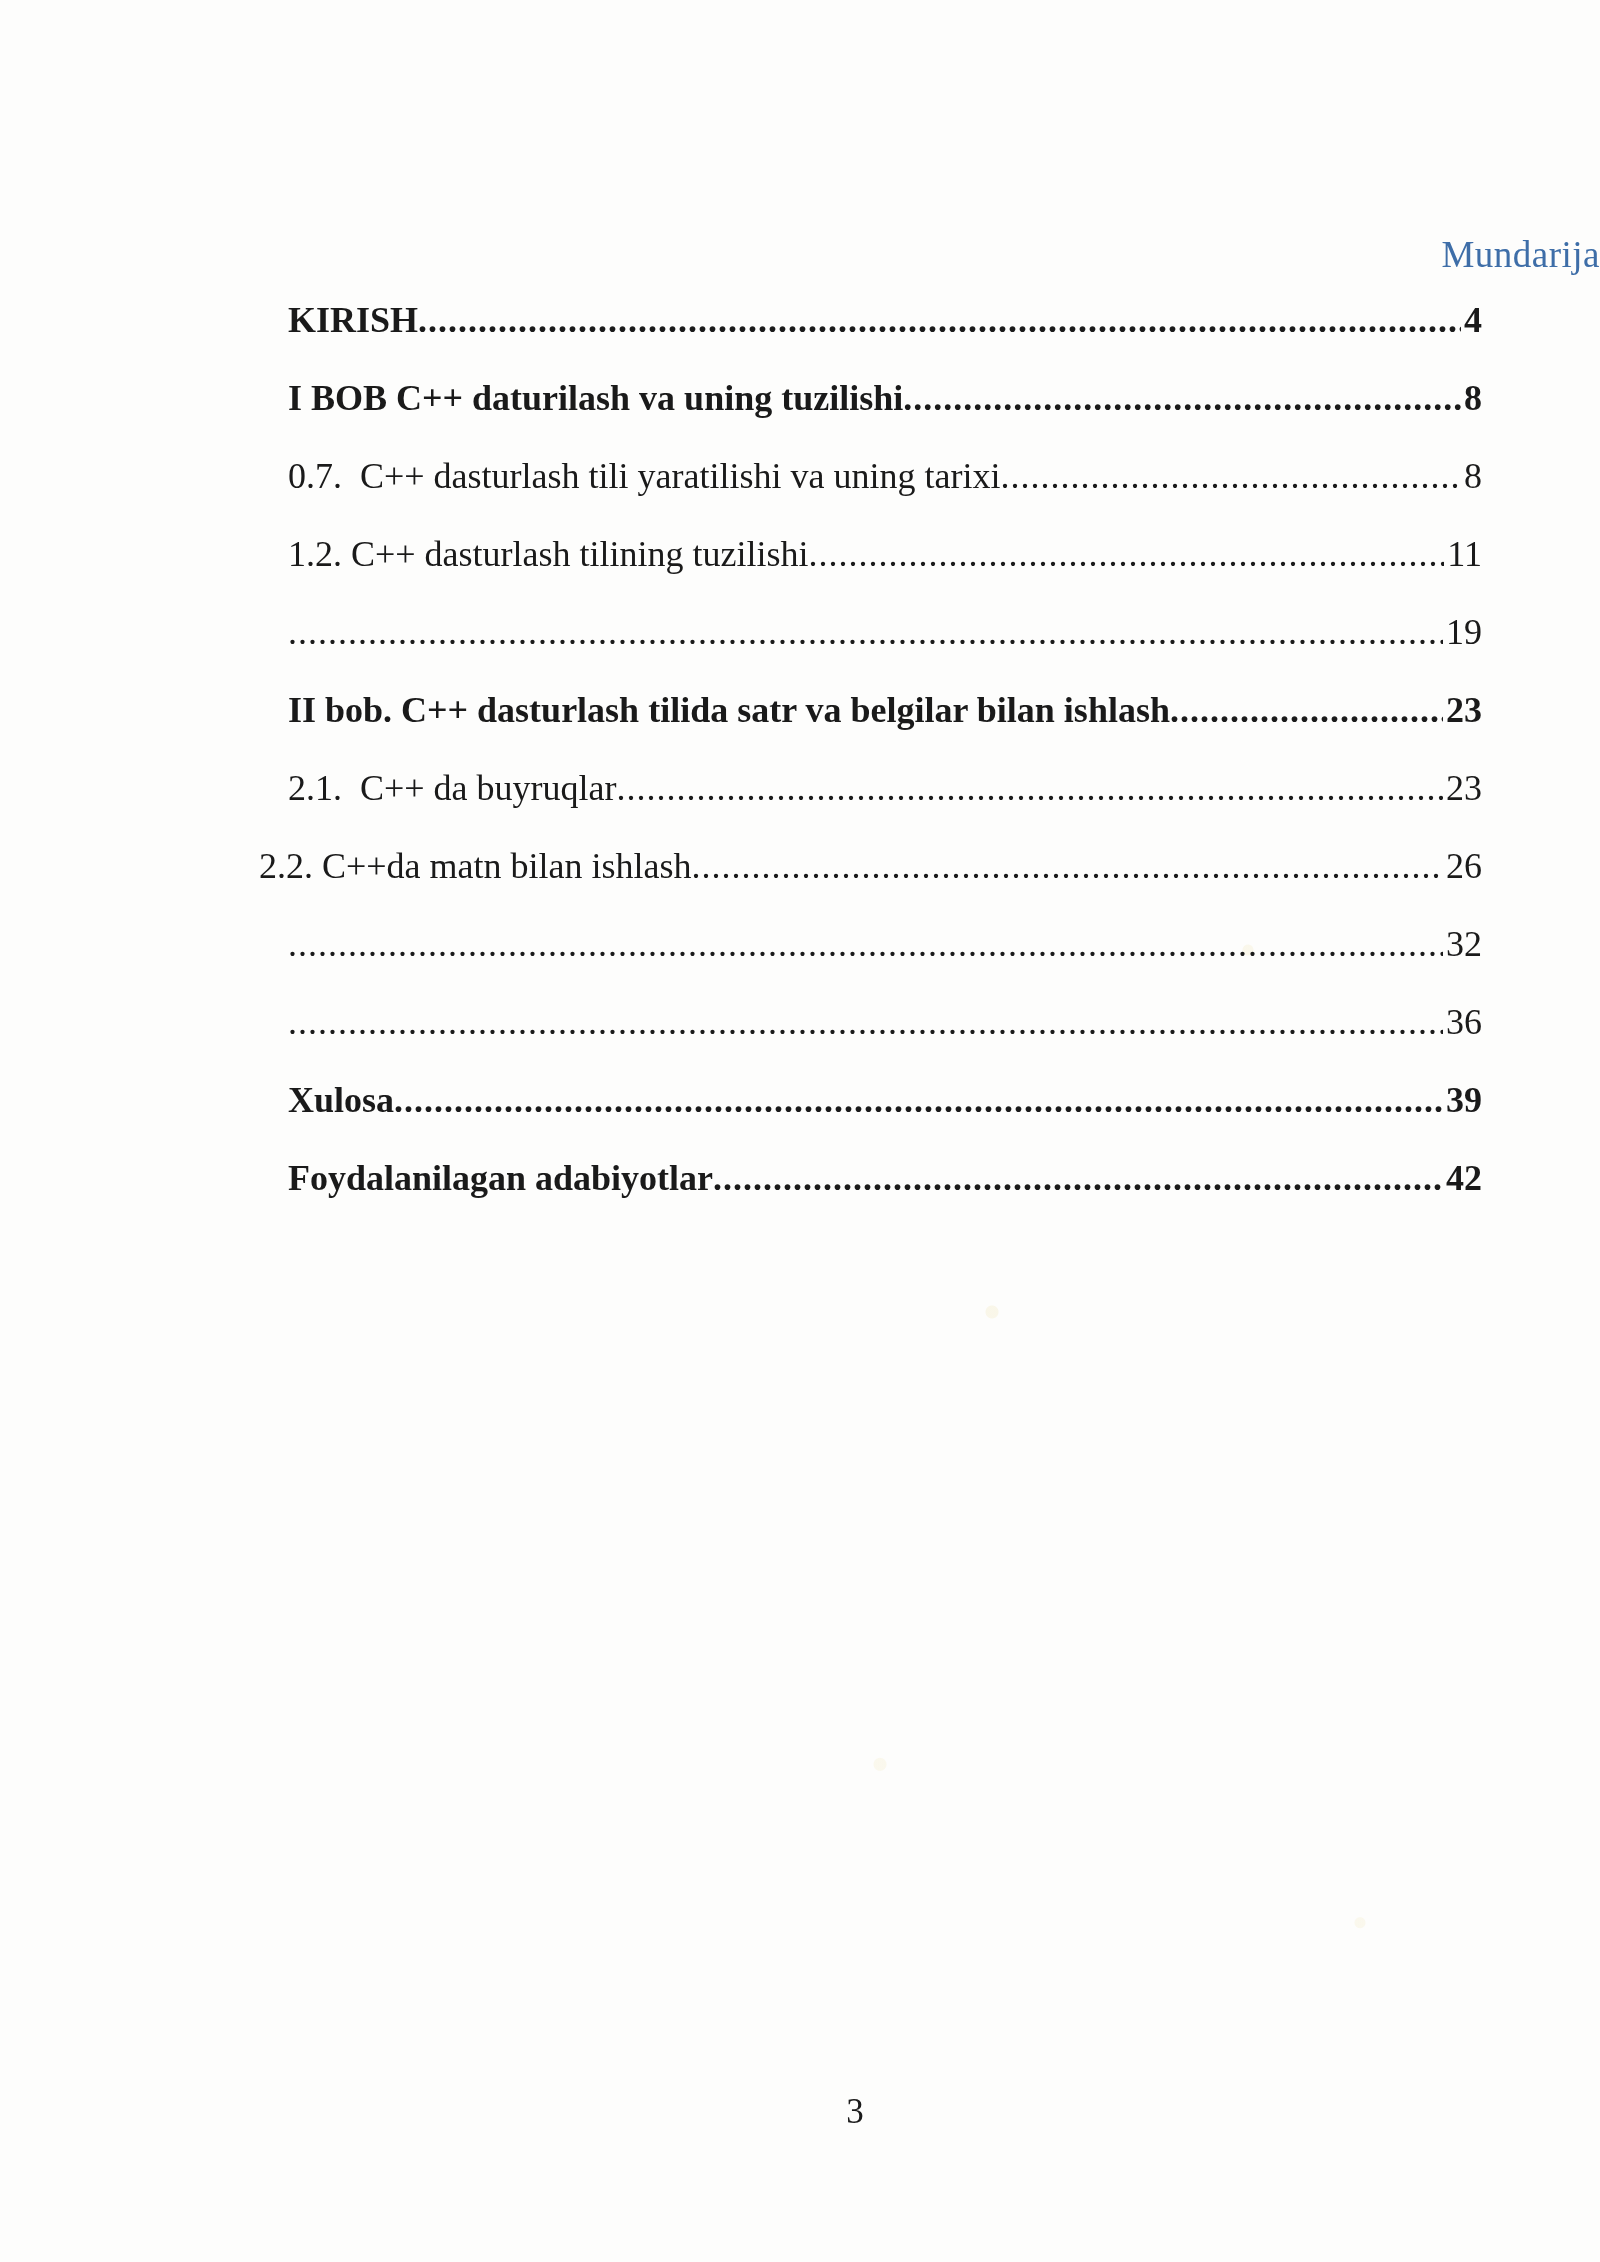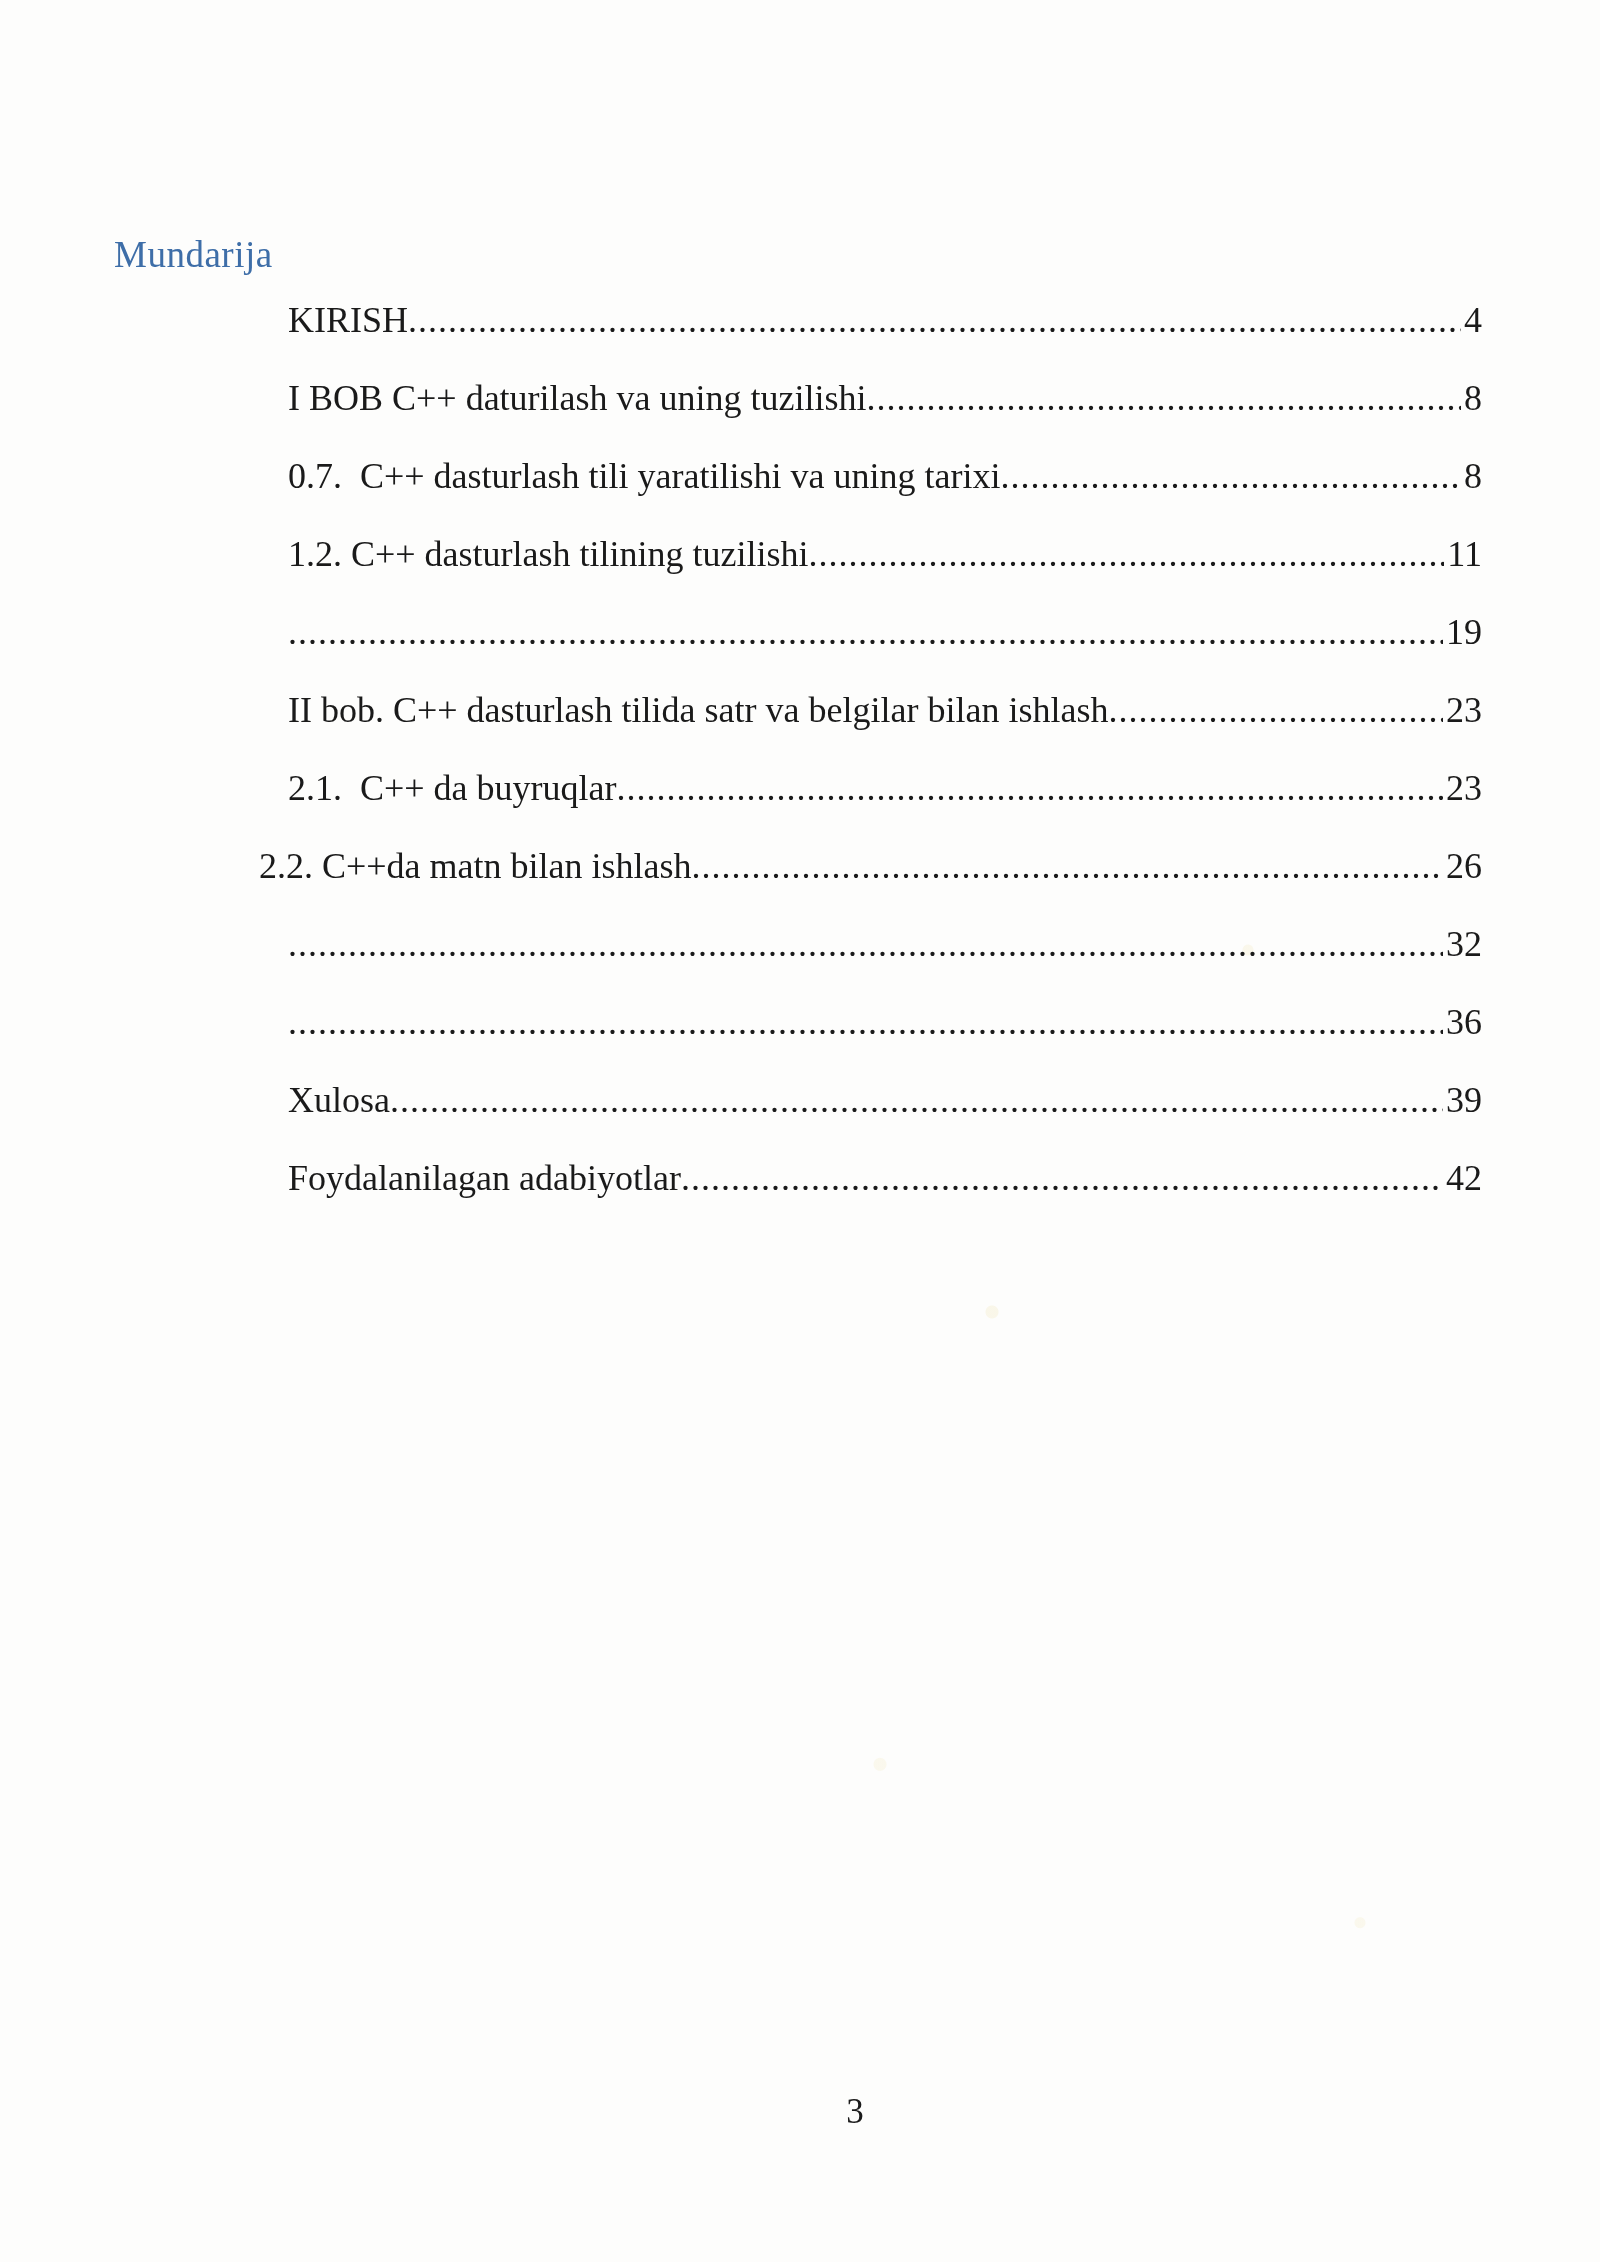--- a/index.html
+++ b/index.html
@@ -22,40 +22,40 @@
       radial-gradient(circle at 55% 78%, rgba(246,240,214,0.4) 0 6px, transparent 7px),
       radial-gradient(circle at 85% 85%, rgba(246,240,214,0.4) 0 5px, transparent 6px),
       #fdfdfc;
   }
   .doc-title {
     position: absolute;
     top: 233px;
     left: 114px;
     right: 0;
     margin: 0;
-    text-align: left;
+    text-align: right;
     font-size: 37px;
     font-weight: 400;
     letter-spacing: 0.5px;
   }
   .toc {
     position: absolute;
     top: 281px;
     left: 259px;
     width: 1223px;
   }
   .toc-row {
     display: flex;
     align-items: baseline;
     height: 78px;
     line-height: 78px;
     font-size: 36px;
   }
   .toc-row.indented { padding-left: 29px; }
-  .toc-row.bold { font-weight: 400; }
+  .toc-row.bold { font-weight: 700; }
   .toc-label { flex: 0 0 auto; white-space: pre; }
   .toc-leader {
     flex: 1 1 auto;
     overflow: hidden;
     white-space: nowrap;
     min-width: 24px;
     letter-spacing: 1px;
   }
   .toc-page { flex: 0 0 auto; padding-left: 3px; }
   .folio {

